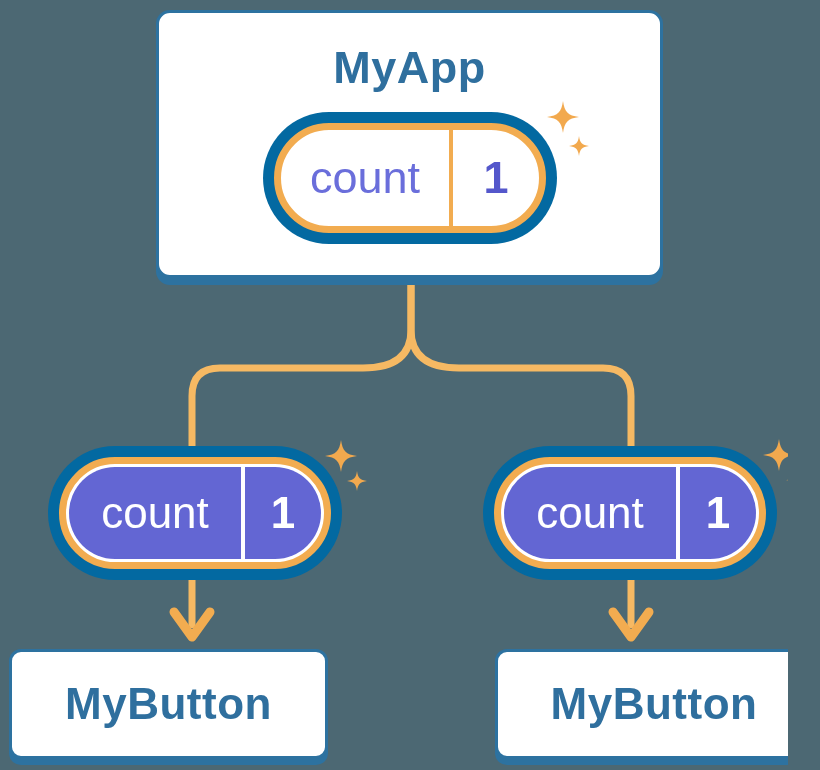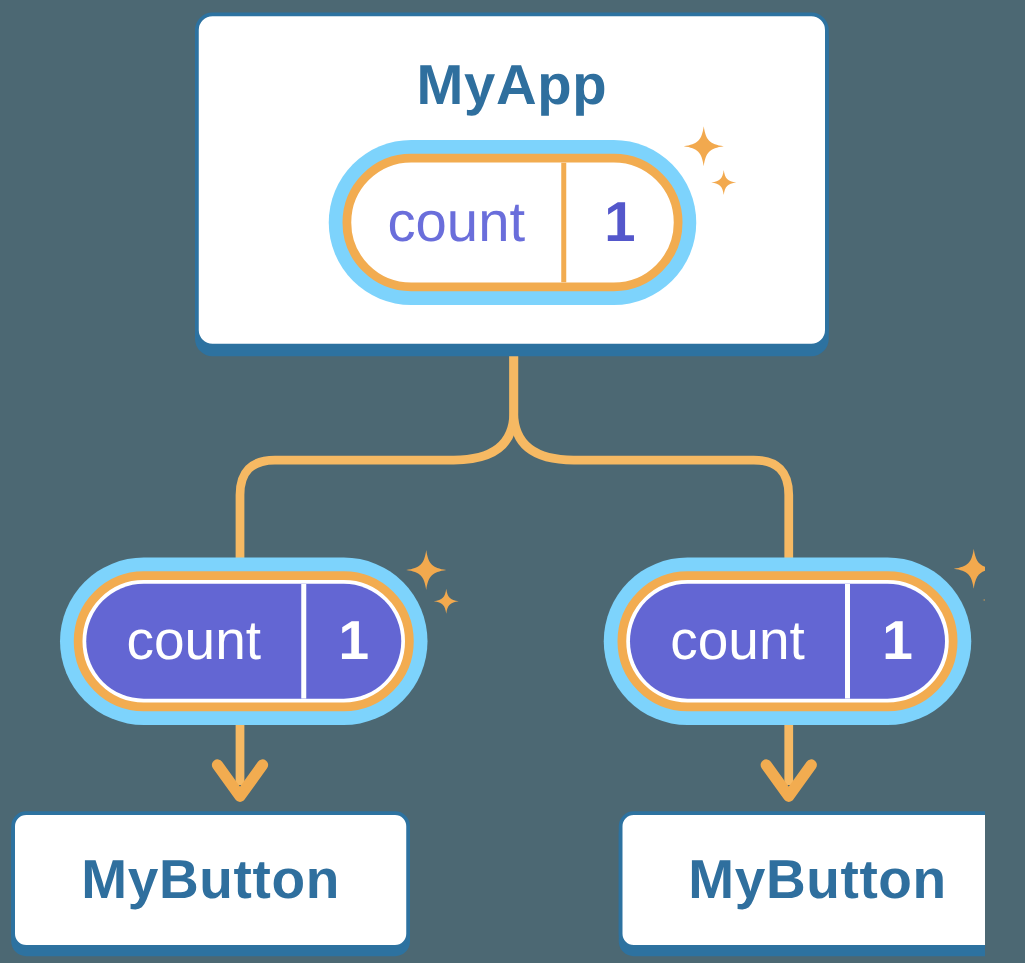--- a/index.html
+++ b/index.html
@@ -41,21 +41,21 @@
   .root-title {
     position: absolute; left: 0; right: 0; top: 30px;
     text-align: center; font-size: 45px; line-height: 1.1;
   }
   .child-title { font-size: 44px; }
 
   
   .pill {
     position: absolute;
     box-sizing: border-box;
-    background: #7dd3fc;           
+    background: #0369a1;           
     border-radius: 999px;
     padding: 11px;
   }
   .pill-ring {
     box-sizing: border-box;
     height: 100%;
     border: 7px solid #F2AC50;
     border-radius: 999px;
     background: #FFFFFF;
     display: flex;

